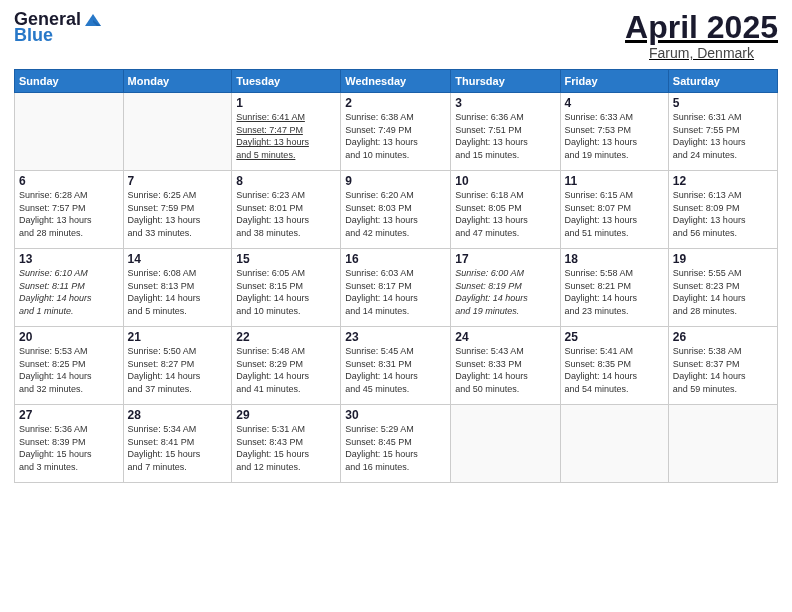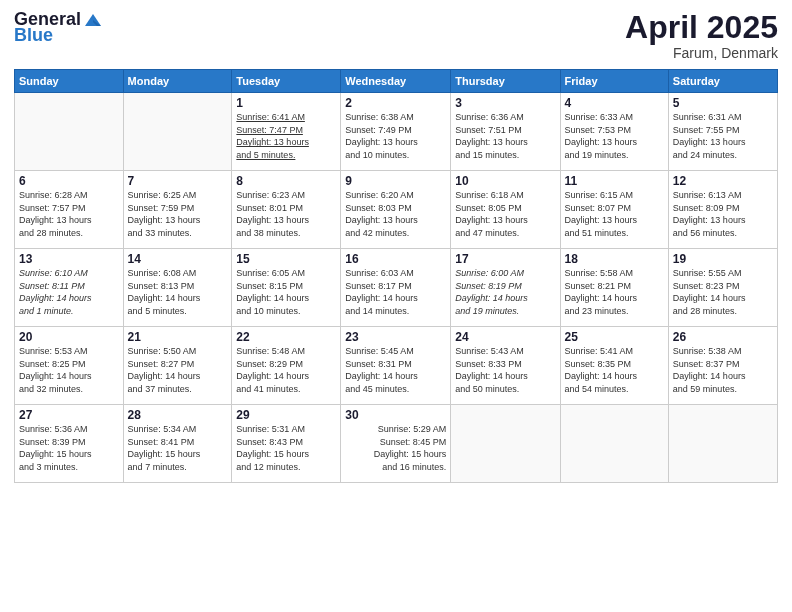--- a/index.html
+++ b/index.html
@@ -31,21 +31,22 @@
       flex-direction: column;
       line-height: 1.1;
     }
     .logo-icon {
       width: 20px;
       height: 20px;
       margin-left: 2px;
       margin-top: -2px;
     }
     .title-section {
-      text-align: right;
+      text-align: center;
+      text-decoration: underline;
     }
     .month-title {
       font-size: 32px;
       font-weight: bold;
       color: #1a1a2e;
       line-height: 1.1;
     }
     .location {
       font-size: 14px;
       color: #444;
@@ -331,21 +332,21 @@
           </td>
           <td>
             <div class="day-num">29</div>
             <div class="day-info" style="white-space: pre-line;">Sunrise: 5:31 AM
 Sunset: 8:43 PM
 Daylight: 15 hours
 and 12 minutes.</div>
           </td>
           <td>
             <div class="day-num">30</div>
-            <div class="day-info" style="white-space: pre-line; text-align: right;">Sunrise: 5:29 AM
+            <div class="day-info" style="white-space: pre-line;">Sunrise: 5:29 AM
 Sunset: 8:45 PM
 Daylight: 15 hours
 and 16 minutes.</div>
           </td>
           <td class="empty"></td>
           <td class="empty"></td>
           <td class="empty"></td>
         </tr>
       </tbody>
   </table>

